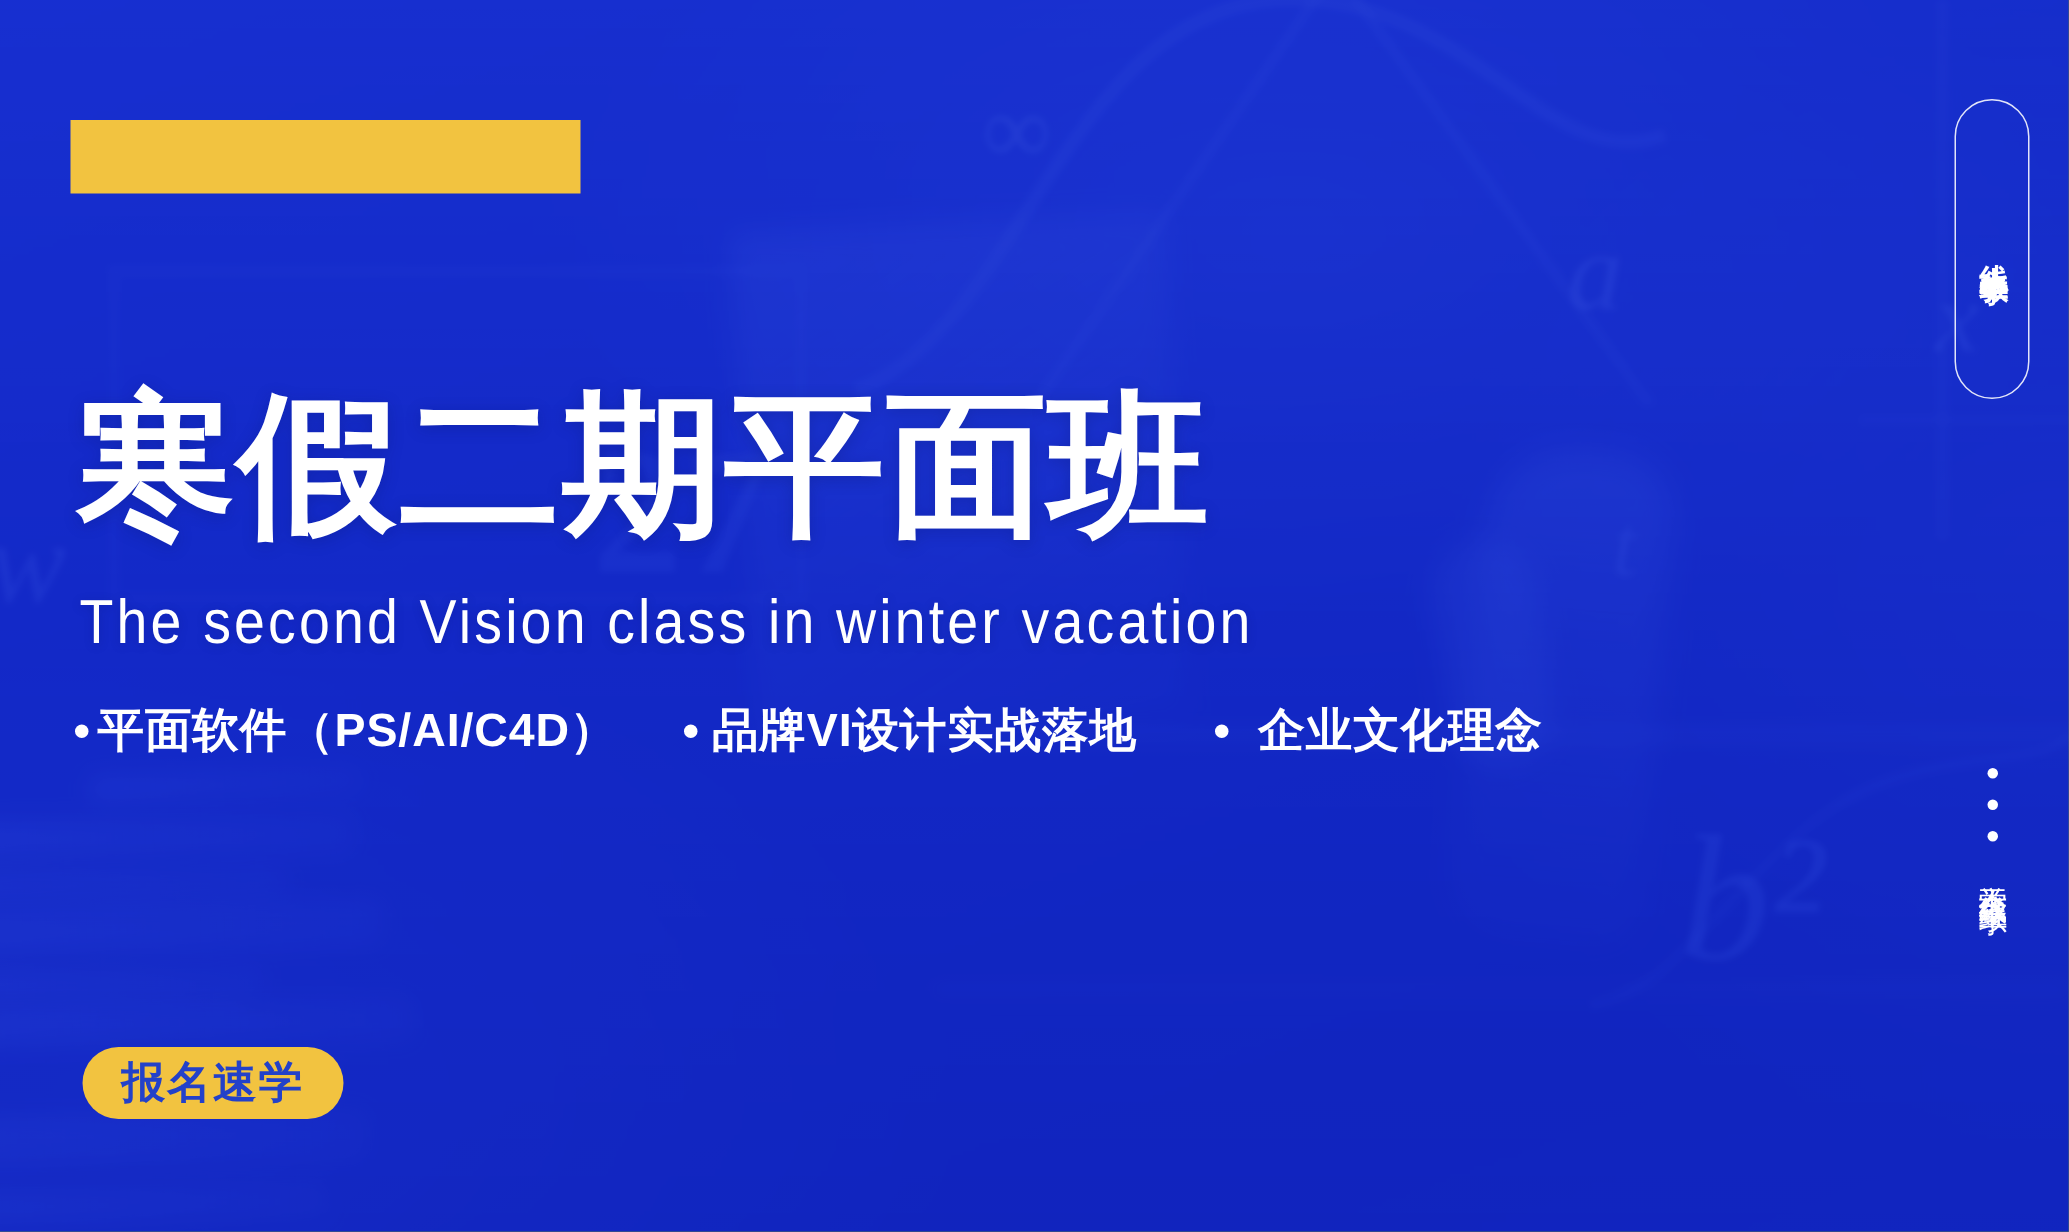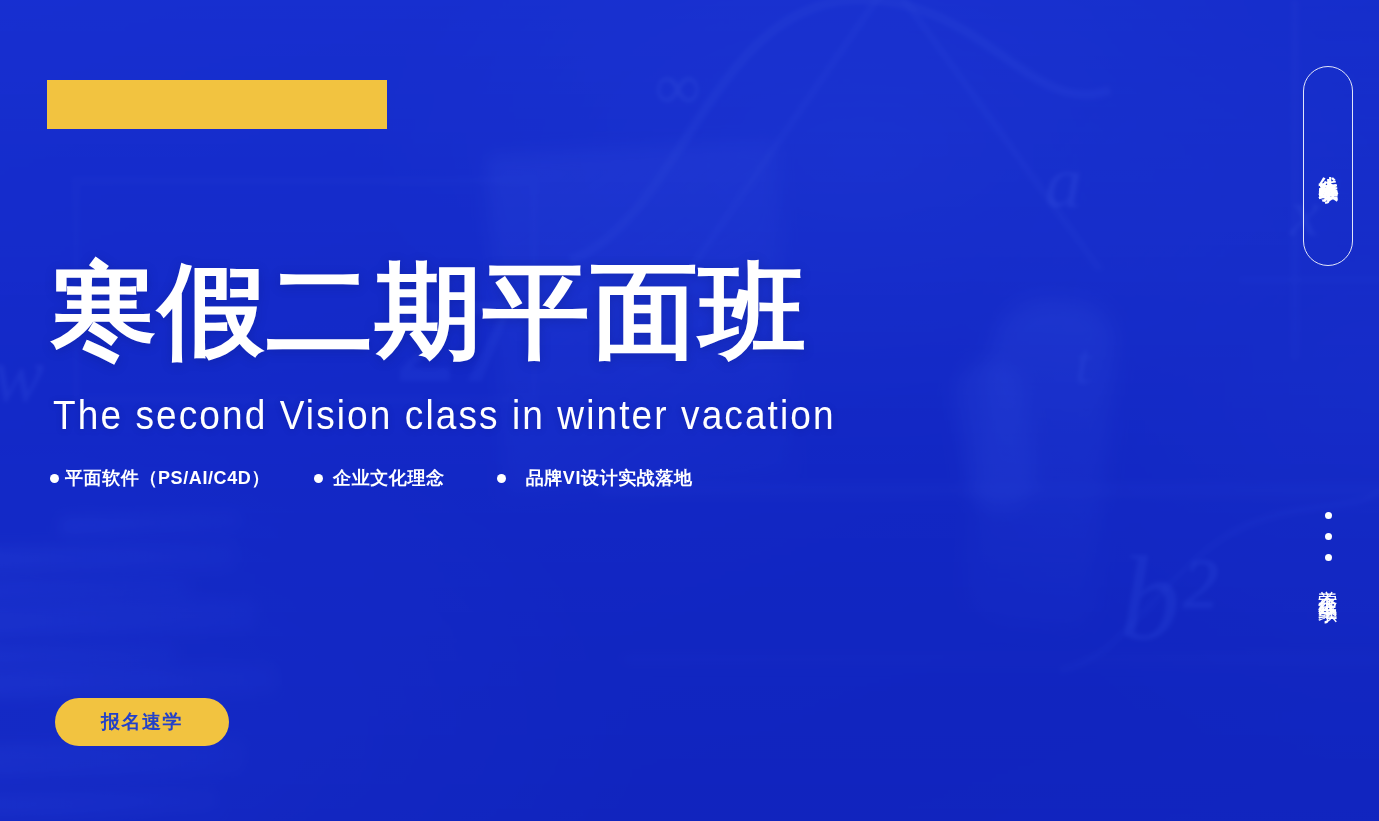--- a/index.html
+++ b/index.html
@@ -140,42 +140,42 @@
   }
 
   .bullets{
     position:absolute;left:50px;top:466px;
     display:flex;align-items:center;
     white-space:nowrap;
   }
   .bullet{
     display:flex;align-items:center;
     color:#ffffff;
-    font-size:18px;
+    font-size:31px;
     font-weight:600;
     letter-spacing:.6px;
   }
   .bullet .dot{
     width:9px;height:9px;border-radius:50%;
     background:#ffffff;
     margin-right:6px;
     flex:none;
   }
   .bullet:nth-child(2){margin-left:44px;}
   .bullet:nth-child(2) .dot{margin-right:10px;}
   .bullet:nth-child(3){margin-left:52px;}
   .bullet:nth-child(3) .dot{margin-right:20px;}
 
   .cta{
     position:absolute;left:55px;top:698px;
     width:174px;height:48px;
     border-radius:26px;
     display:flex;align-items:center;justify-content:center;
     color:#2341c9;
-    font-size:19px;
+    font-size:29px;
     font-weight:700;
     letter-spacing:1.5px;
     cursor:pointer;
   }
 
   
   .badge{
     position:absolute;left:1303px;top:66px;
     width:50px;height:200px;
     border:1.3px solid rgba(255,255,255,0.88);
@@ -272,25 +272,25 @@
 
     <div class="subtitle">The second Vision class in winter vacation</div>
 
     <div class="bullets">
       <div class="bullet">
         <span class="dot"></span>
         <span>平面软件（PS/AI/C4D）</span>
       </div>
       <div class="bullet">
         <span class="dot"></span>
-        <span>企业文化理念</span>
+        <span>品牌VI设计实战落地</span>
       </div>
       <div class="bullet">
         <span class="dot"></span>
-        <span>品牌VI设计实战落地</span>
+        <span>企业文化理念</span>
       </div>
     </div>
 
     <div class="cta" style="background: rgb(242, 195, 64); color: rgb(35, 65, 201);">报名速学</div>
 
     <div class="badge">
       <span class="badge-text">线上小班教学</span>
     </div>
 
     <div class="slogan">

